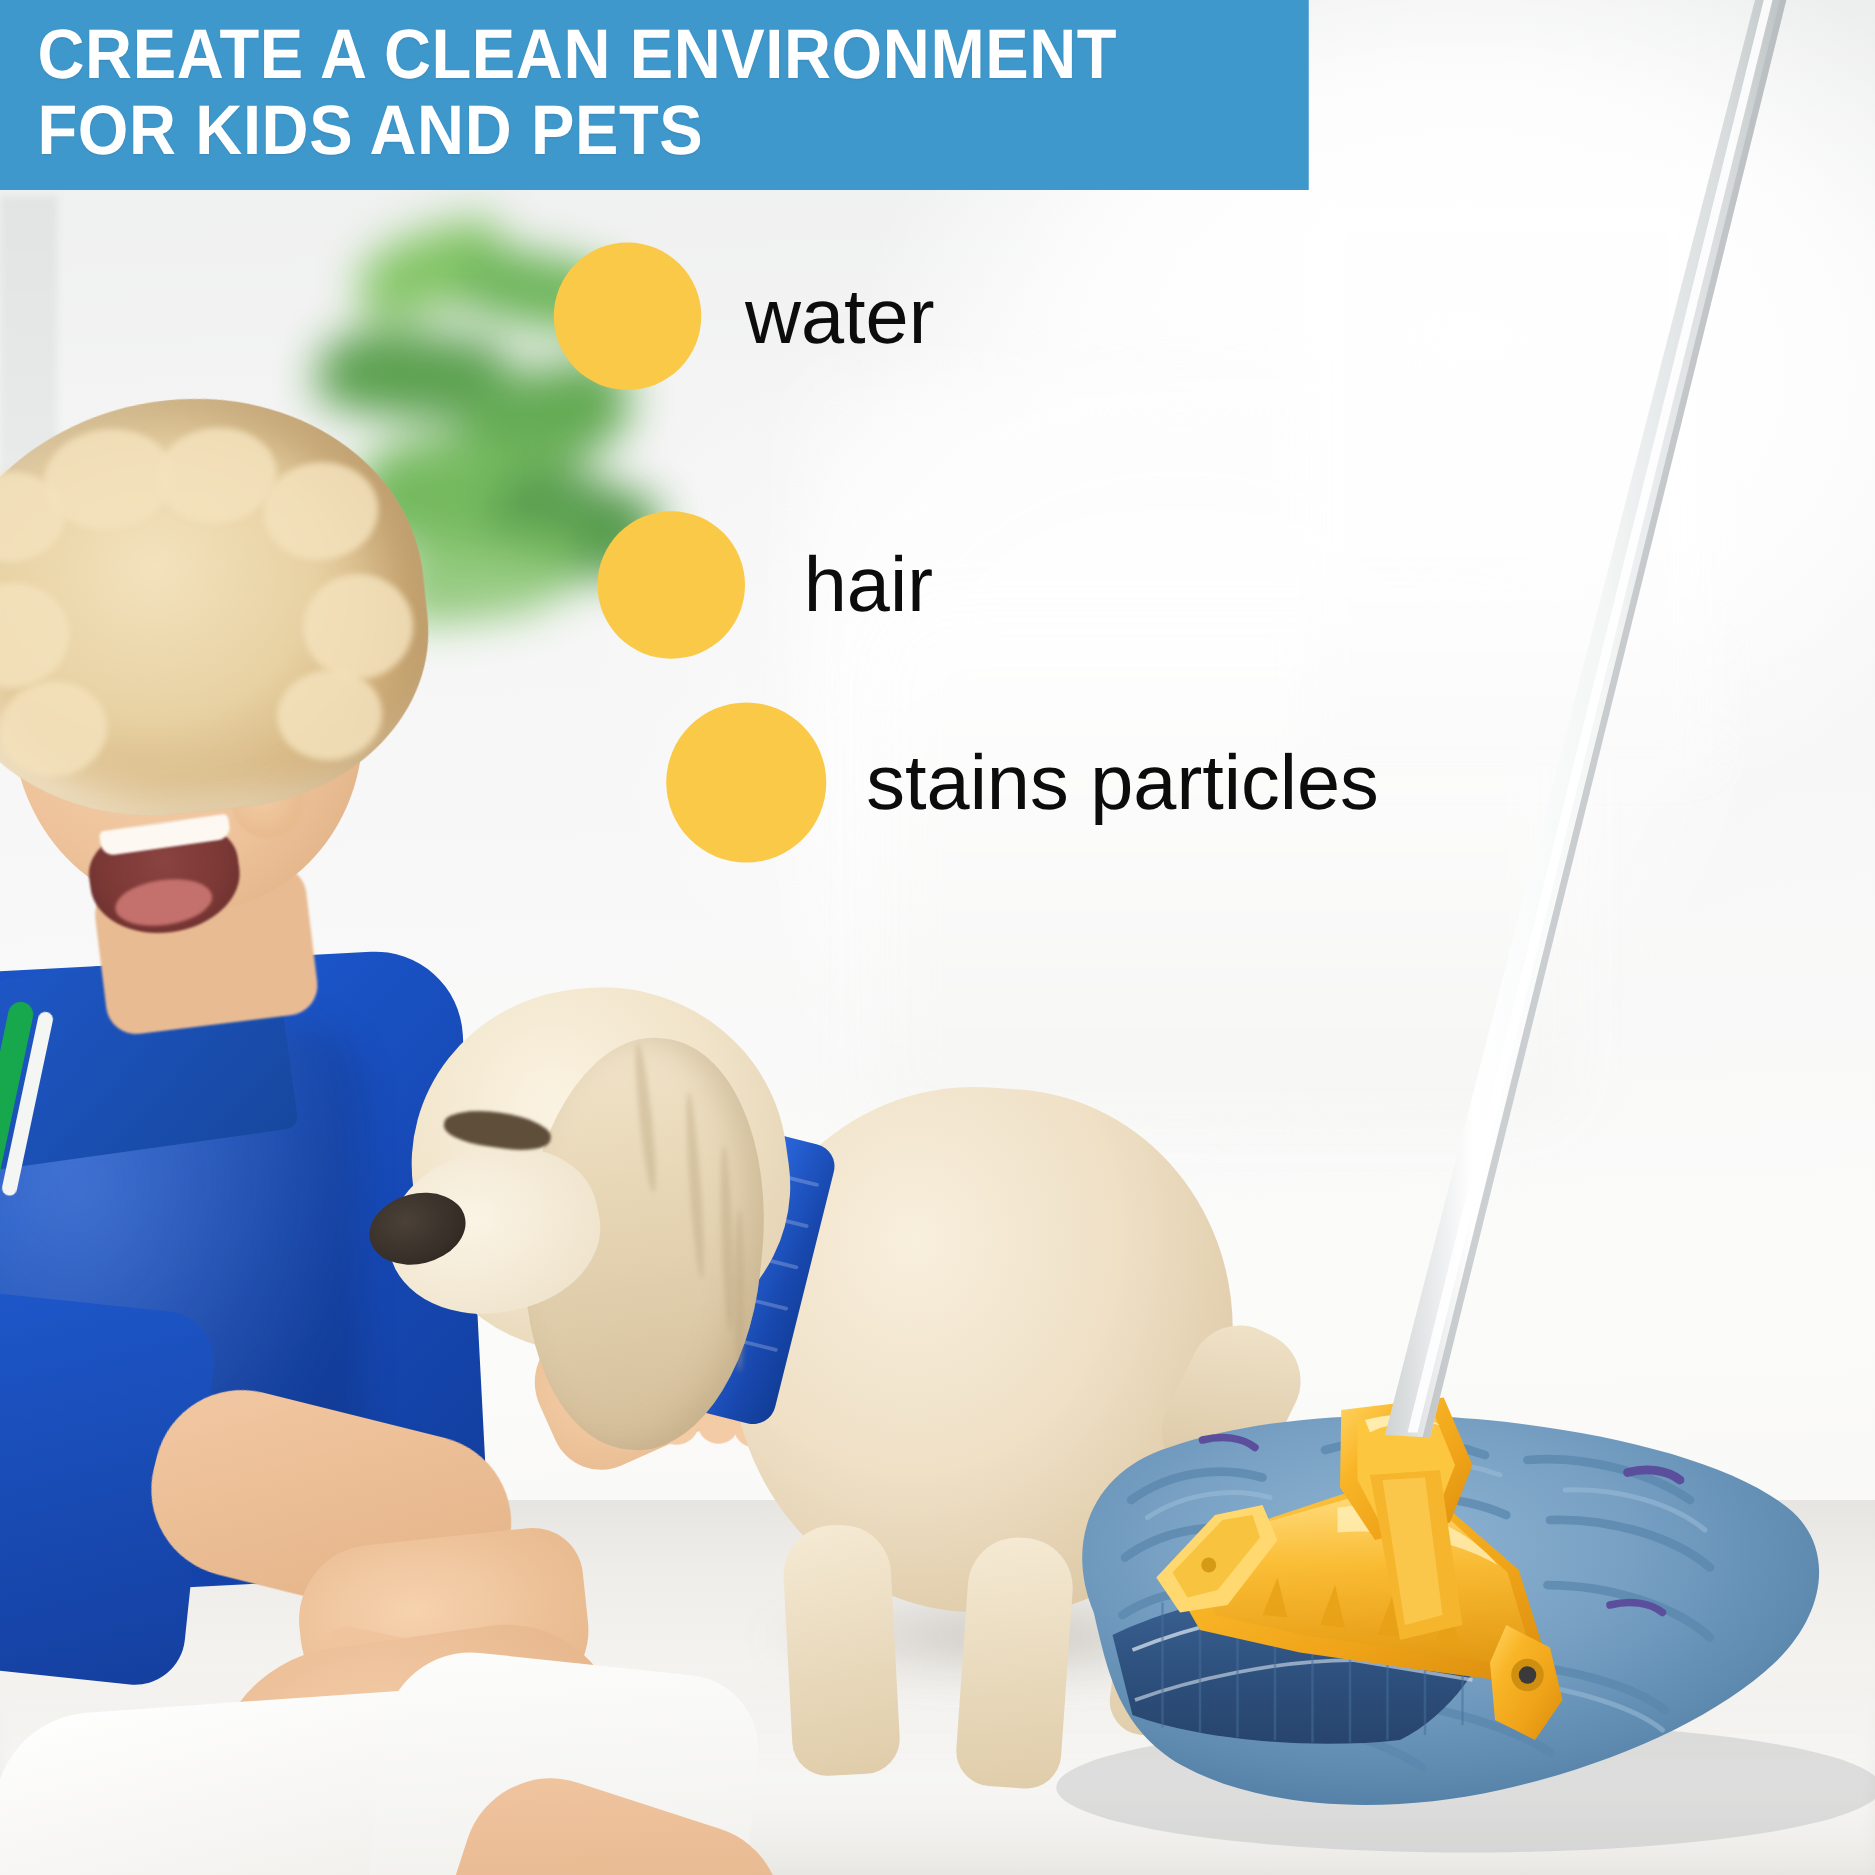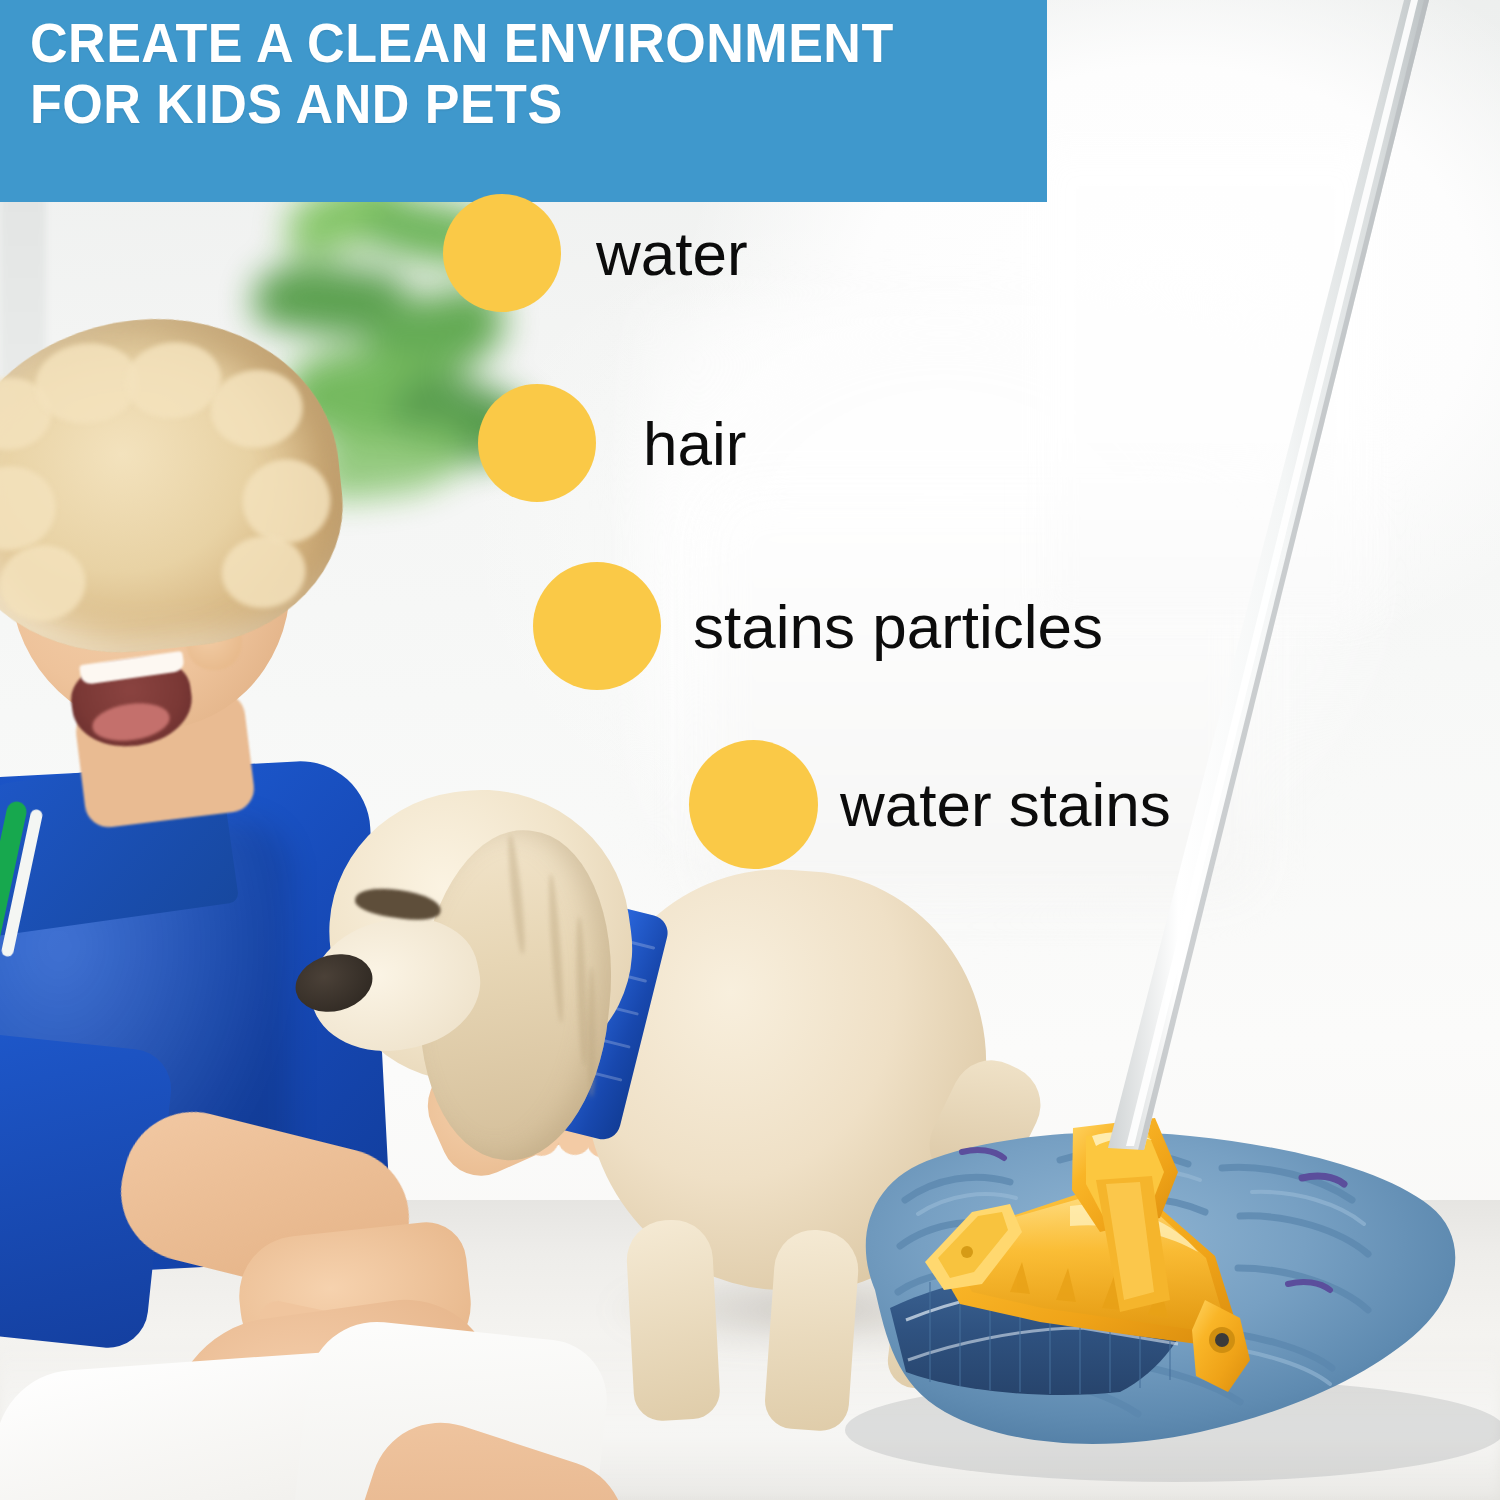--- a/index.html
+++ b/index.html
@@ -238,21 +238,21 @@
     background:radial-gradient(ellipse at 50% 50%,rgba(120,110,95,.32),rgba(120,110,95,0) 70%);
     filter:blur(14px);
   }
 
   
   .mop{position:absolute;left:0;top:0;width:1500px;height:1500px;pointer-events:none;}
   .mop svg{position:absolute;inset:0;}
 
   
   .banner{
-    position:absolute;left:0;top:0;width:1047px;height:202px;
+    position:absolute;left:0;top:0;width:1047px;height:152px;
     background:#3f98cc;
     padding:0;
   }
   .banner-text{
     position:absolute;left:30px;top:12px;width:1000px;
     color:#ffffff;
     font-family:"Liberation Sans",sans-serif;
     font-weight:700;
     font-size:56px;
     line-height:61px;
@@ -274,21 +274,21 @@
     color:#0c0c0c;
     font-family:"Liberation Sans",sans-serif;
     font-weight:400;
     white-space:nowrap;
   }
 
   .b1{left:443px;top:194px;}
   .b1 .dot{width:118px;height:118px;}
   .b1 .bullet-label{font-size:62px;margin-left:35px;}
 
-  .b2{left:478px;top:384px;}
+  .b2{left:478px;top:409px;}
   .b2 .dot{width:118px;height:118px;}
   .b2 .bullet-label{font-size:62px;margin-left:47px;}
 
   .b3{left:533px;top:562px;}
   .b3 .dot{width:128px;height:128px;}
   .b3 .bullet-label{font-size:62px;margin-left:32px;}
 
   .b4{left:689px;top:740px;}
   .b4 .dot{width:129px;height:129px;}
   .b4 .bullet-label{font-size:62px;margin-left:22px;}
@@ -539,19 +539,15 @@
       <span class="bullet-label">water</span>
     </div>
     <div class="bullet b2">
       <span class="dot"></span>
       <span class="bullet-label">hair</span>
     </div>
     <div class="bullet b3">
       <span class="dot"></span>
       <span class="bullet-label">stains particles</span>
     </div>
-    <div class="bullet b4">
-      <span class="dot"></span>
-      <span class="bullet-label">water stains</span>
-    </div>
   </div>
 
 </div>
 
 </body></html>

